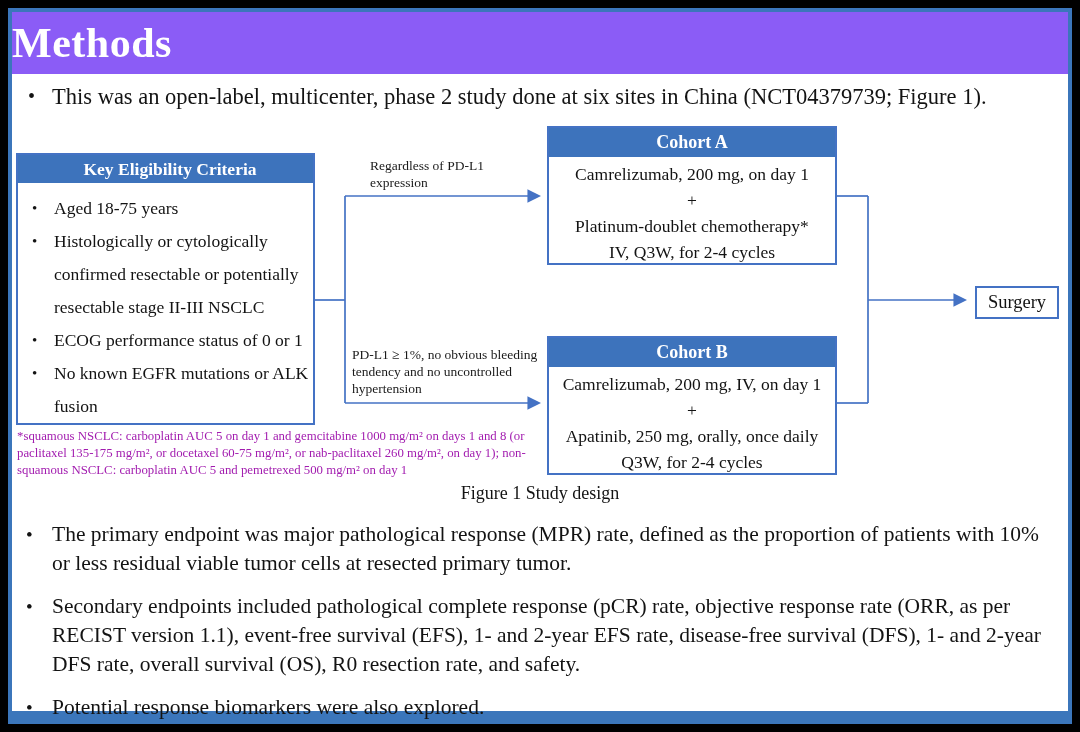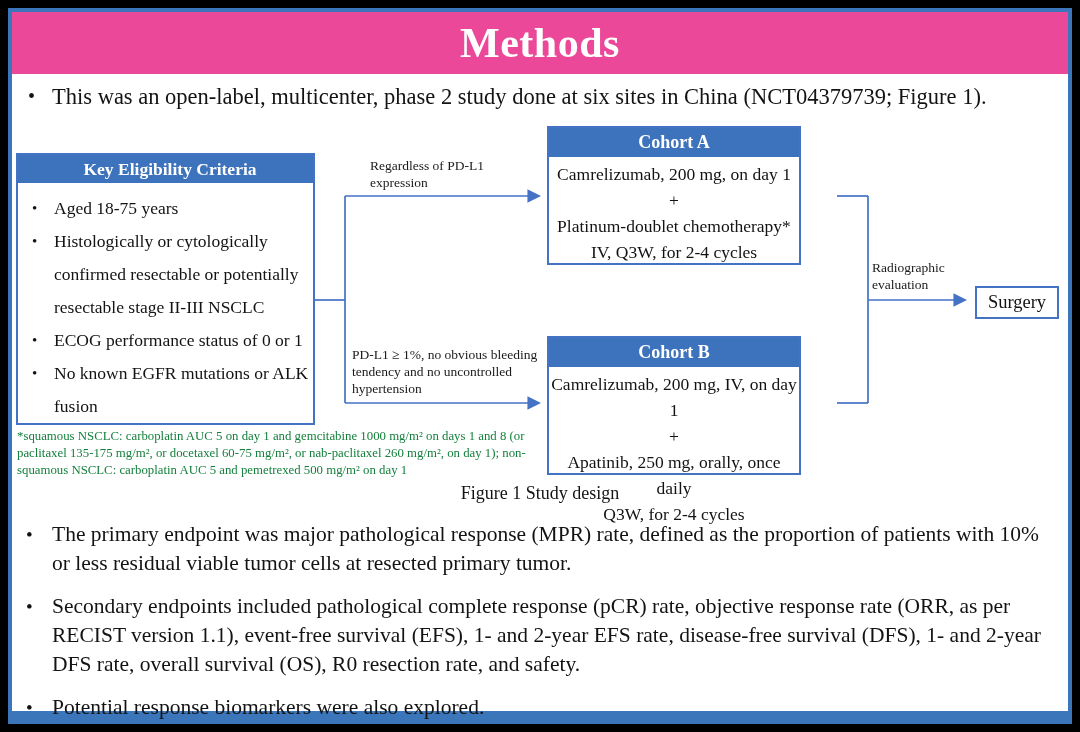--- a/index.html
+++ b/index.html
@@ -7,59 +7,59 @@
     width:1080px;height:732px;background:#000;position:relative;overflow:hidden;
     font-family:"Liberation Serif","DejaVu Serif",serif;color:#131313;
   }
   .slide{
     position:absolute;left:8px;top:8px;width:1064px;height:716px;
     background:#fff;border:4px solid #3b76bb;border-bottom:13px solid #3b76bb;
     box-sizing:border-box;
   }
   .inner{position:absolute;left:0;top:0;width:1056px;height:699px;}
   .titlebar{
-    position:absolute;left:0;top:0;width:1056px;height:62px;background:#ec4899;
-    display:flex;align-items:center;justify-content:center;
+    position:absolute;left:0;top:0;width:1056px;height:62px;background:#8b5cf6;
+    display:flex;align-items:center;
   }
   .titlebar .t{color:#fff;font-weight:bold;font-size:42px;letter-spacing:.5px;}
   .intro{position:absolute;left:10px;top:70px;width:1036px;font-size:22.5px;line-height:30px;}
   .b-row{position:relative;padding-left:30px;}
   .b-row .dot{position:absolute;left:6px;top:-1px;font-size:20px;}
   
   .fig{position:absolute;left:0;top:0;width:1056px;height:699px;pointer-events:none;}
   .boxhead{background:#3d73bc;color:#fff;font-weight:bold;}
   .elig{
     position:absolute;left:4px;top:141px;width:299px;height:272px;
     border:2px solid #4472c4;box-sizing:border-box;background:#fff;
   }
   .elig .boxhead{height:28px;line-height:28px;padding-left:9px;font-size:17.5px;text-align:center;}
   .elig ul{margin:9px 0 0 0;padding:0;list-style:none;}
   .elig li{position:relative;padding-left:36px;font-size:17.5px;line-height:33px;margin:0;}
   .elig li .dot{position:absolute;left:14px;top:0;font-size:15px;}
   .cohort{
-    position:absolute;width:254px;height:139px;border:2px solid #4472c4;
+    position:absolute;width:290px;height:139px;border:2px solid #4472c4;
     box-sizing:border-box;background:#fff;text-align:center;
   }
   .cohort .boxhead{height:29px;line-height:29px;font-size:18px;}
   .cohort .line{font-size:17.5px;line-height:26px;}
   .cohortA{left:535px;top:114px;}
   .cohortB{left:535px;top:324px;}
   .cohort .body{padding-top:4px;}
   .lbl{position:absolute;text-align:left;font-size:13.5px;line-height:17px;color:#1a1a1a;}
   .lbl-top{left:358px;top:145px;width:160px;}
   .lbl-bot{left:340px;top:334px;width:192px;}
   .lbl-eval{left:860px;top:247px;width:106px;}
   .surgery{
     position:absolute;left:963px;top:274px;width:84px;height:33px;
     border:2px solid #4472c4;box-sizing:border-box;background:#fff;
     display:flex;align-items:center;justify-content:center;font-size:18.5px;
   }
   .footnote{
     position:absolute;left:5px;top:416px;width:532px;
-    font-size:12.8px;line-height:17px;color:#15803d;
+    font-size:12.8px;line-height:17px;color:#a21caf;
   }
   .caption{
     position:absolute;left:0;top:471px;width:1056px;text-align:center;
     font-weight:normal;font-size:18px;
   }
   .endpoints{position:absolute;left:10px;top:508px;width:1038px;}
   .ep{position:relative;padding-left:30px;font-size:21.5px;line-height:29px;margin-bottom:14px;}
   .ep .dot{position:absolute;left:4px;top:0;font-size:19px;}
   svg.connectors{position:absolute;left:0;top:0;}
 </style>
@@ -136,21 +136,20 @@
       <div class="cohort cohortB">
         <div class="boxhead">Cohort B</div>
         <div class="body">
           <div class="line">Camrelizumab, 200 mg, IV, on day 1</div>
           <div class="line">+</div>
           <div class="line">Apatinib, 250 mg, orally, once daily</div>
           <div class="line">Q3W, for 2-4 cycles</div>
         </div>
       </div>
 
-      <div class="lbl lbl-eval">Radiographic evaluation</div>
 
       <div class="surgery">
         <span>Surgery</span>
       </div>
 
       <div class="footnote">*squamous NSCLC: carboplatin AUC 5 on day 1 and gemcitabine 1000 mg/m² on days 1 and 8 (or paclitaxel 135-175 mg/m², or docetaxel 60-75 mg/m², or nab-paclitaxel 260 mg/m², on day 1); non-squamous NSCLC: carboplatin AUC 5 and pemetrexed 500 mg/m² on day 1</div>
 
       <div class="caption">Figure 1 Study design</div>
     </div>
 

